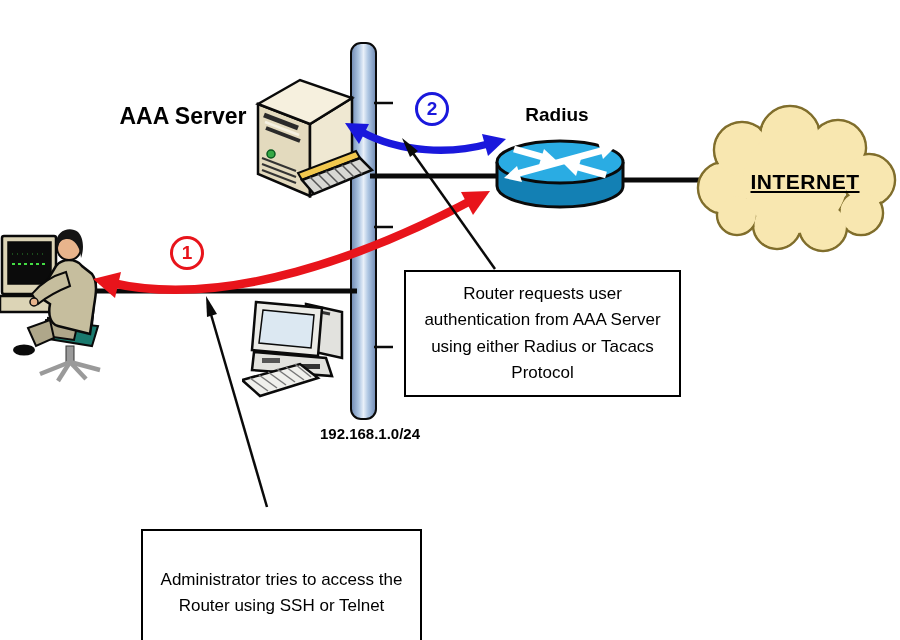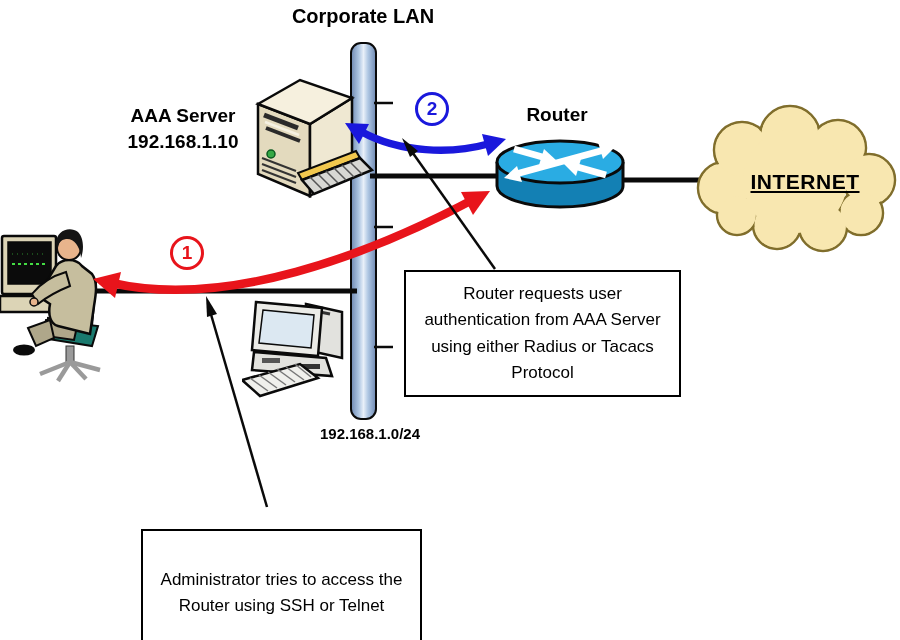--- a/index.html
+++ b/index.html
@@ -1,21 +1,21 @@
 <!DOCTYPE html>
 <html style="--step1-red: #E8141B; --step2-blue: #1A18DC; --router-top: #2AACE3; --router-body: #1380B4; --cloud-fill: #F8E7B0; --cloud-border: #806E2C; --lan-bar-light: #E9F0F9; --lan-bar-mid: #AFC7E3; --lan-bar-dark: #7690B8; --chair-teal: #1A7A6E; --suit-tan: #C6BE9E; --server-beige: #EFE8D2; --screen-green: #44DD44;"><head>
 <meta charset="utf-8">
 <style>
   html,body{margin:0;padding:0;background:#fff;}
   #canvas{position:relative;width:900px;height:640px;background:#fff;overflow:hidden;
           font-family:"Liberation Sans","DejaVu Sans",sans-serif;color:#000;}
   .abs{position:absolute;}
   .lbl{font-weight:bold;text-align:center;line-height:1.25;}
   #title-label{left:248px;top:4px;width:230px;font-size:20px;}
-  #aaa-label{left:108px;top:103px;width:150px;font-size:19px;line-height:26px;}
+  #aaa-label{left:108px;top:103px;width:150px;font-size:23px;line-height:26px;}
   #router-label{left:487px;top:103px;width:140px;font-size:19px;}
   #internet-label{left:730px;top:169px;width:150px;font-size:21px;letter-spacing:.5px;text-decoration:underline;}
   #admin-label{left:0px;top:385px;width:104px;font-size:21px;}
   #subnet-label{left:282px;top:425px;width:176px;font-size:15px;}
   #lan-bar{left:350px;top:42px;width:23px;height:374px;border:2.5px solid #0a0a0a;border-radius:11px;
     background:linear-gradient(90deg,var(--lan-bar-dark) 0%,var(--lan-bar-mid) 30%,var(--lan-bar-light) 50%,var(--lan-bar-mid) 70%,var(--lan-bar-dark) 100%);}
   .callout-box{background:#fff;border:2.5px solid #000;display:flex;align-items:center;justify-content:center;
     text-align:center;font-weight:normal;font-size:17px;line-height:1.55;padding:4px 10px;box-sizing:border-box;}
   #callout-router{left:404px;top:270px;width:277px;height:127px;}
   #callout-admin{left:141px;top:485px;width:281px;height:128px;margin-top:44px;}
@@ -154,26 +154,24 @@
     <polygon points="490,191 473,215 461,192" fill="var(--step1-red)"></polygon>
     <path d="M362,132 C400,153 452,154 488,144" fill="none" stroke="var(--step2-blue)" stroke-width="7.5"></path>
     <polygon points="345,123 369,124 359,144" fill="var(--step2-blue)"></polygon>
     <polygon points="506,139 488,156 482,134" fill="var(--step2-blue)"></polygon>
     <line x1="495" y1="269" x2="410" y2="149" stroke="#0a0a0a" stroke-width="2.5"></line>
     <polygon points="402,138 418,151 410,157" fill="#0a0a0a"></polygon>
     <line x1="267" y1="507" x2="210" y2="311" stroke="#0a0a0a" stroke-width="2.5"></line>
     <polygon points="206,296 217,314 207,317" fill="#0a0a0a"></polygon>
   </svg>
 
-  <div id="title-label" class="abs lbl">Corporate LAN</div>
   <div id="aaa-label" class="abs lbl">
     <div>AAA Server</div>
-    <div>192.168.1.10</div>
   </div>
-  <div id="router-label" class="abs lbl">Router</div>
+  <div id="router-label" class="abs lbl">Radius</div>
   <div id="internet-label" class="abs lbl">INTERNET</div>
   <div id="subnet-label" class="abs lbl">192.168.1.0/24</div>
 
   <div id="step1-badge" class="abs badge">1</div>
   <div id="step2-badge" class="abs badge">2</div>
 
   <div id="callout-router" class="abs callout-box">Router requests user authentication from AAA Server using either Radius or Tacacs Protocol</div>
   <div id="callout-admin" class="abs callout-box">Administrator tries to access the Router using SSH or Telnet</div>
 
 </div>

